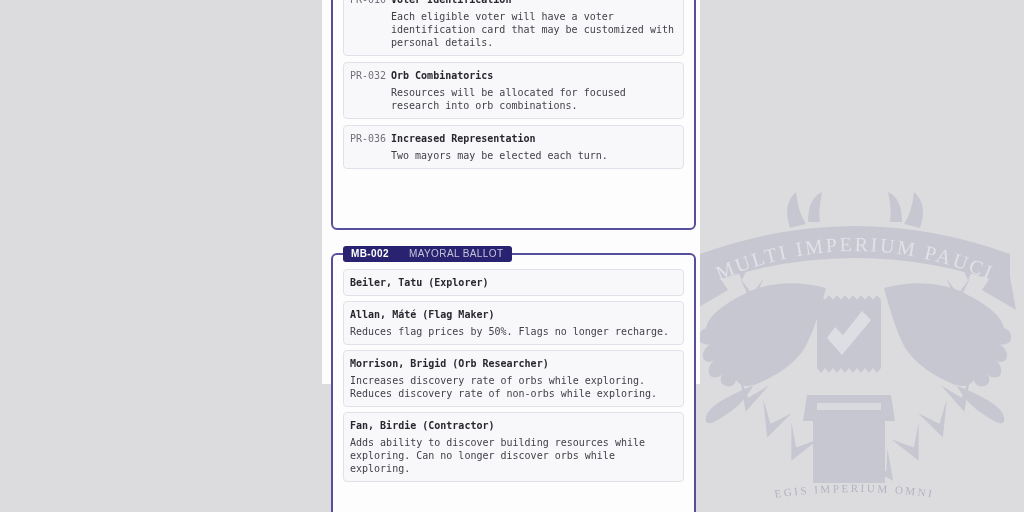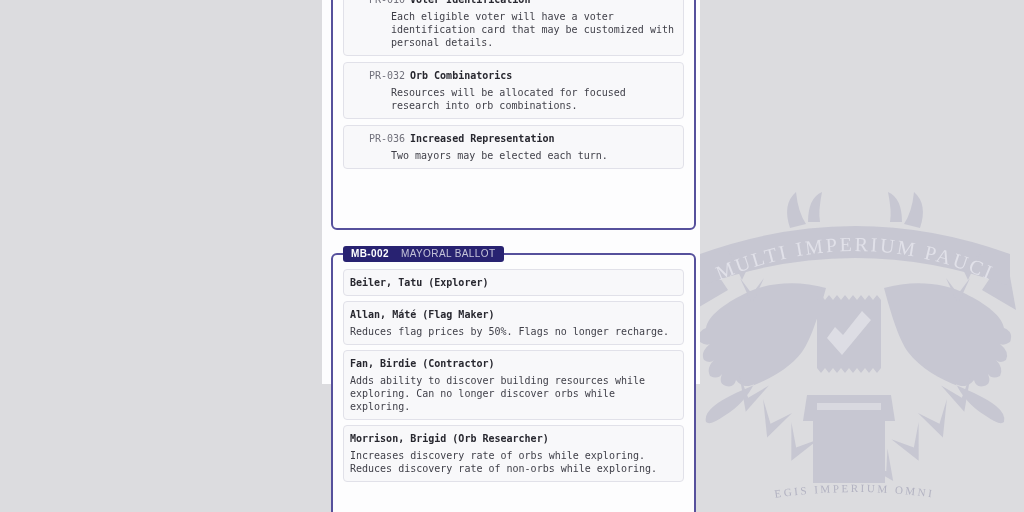--- a/index.html
+++ b/index.html
@@ -21,31 +21,31 @@
     background:#fdfdfe;
   }
   .fieldset.proposals{top:-24px;height:254px;padding:8px 10px;overflow:hidden;}
   .fieldset.ballot{top:253px;height:300px;padding:14px 10px 8px;}
   .badge{
     position:absolute;top:-9px;left:10px;
     background:#282271;color:#ffffff;border-radius:3px;
     font-family:"Liberation Sans",sans-serif;font-size:10px;line-height:16px;
     padding:0 8px;letter-spacing:.4px;white-space:nowrap;
   }
-  .badge .b-label{opacity:.72;font-weight:normal;margin-left:12px;}
+  .badge .b-label{opacity:.72;font-weight:normal;margin-left:20px;}
   .badge .b-id{font-weight:bold;}
   .card{
     box-sizing:border-box;
     background:#f8f8fa;border:1px solid #e1e1e9;border-radius:4px;
     padding:6px 4px 6px 6px;margin-bottom:6px;
     font-size:10px;line-height:13px;color:#3f3f48;
   }
   .ballot .card{margin-bottom:5px;}
   .card.hl{background:#282271;border-color:#1d1960;color:#dcdaee;}
-  .card-head{display:flex;margin-left:19px;}
+  .card-head{display:flex;}
   .pid{color:#70707b;width:36px;flex:0 0 36px;margin-right:5px;white-space:nowrap;}
   .card.hl .pid{color:#b6b4d4;}
   .ptitle{font-weight:bold;color:#27272f;}
   .card.hl .ptitle{color:#ffffff;}
   .pdesc{margin-left:41px;margin-top:4px;white-space:pre-line;}
   .cname{font-weight:bold;color:#27272f;}
   .cdesc{margin-top:4px;white-space:pre-line;}
 </style>
 </head>
 <body>
@@ -179,26 +179,26 @@
     <div class="card">
       <div class="cname">Beiler, Tatu (Explorer)</div>
     </div>
 
     <div class="card">
       <div class="cname">Allan, Máté (Flag Maker)</div>
       <div class="cdesc">Reduces flag prices by 50%. Flags no longer recharge.</div>
     </div>
 
     <div class="card">
+      <div class="cname">Morrison, Brigid (Orb Researcher)</div>
+      <div class="cdesc">Increases discovery rate of orbs while exploring.
+Reduces discovery rate of non-orbs while exploring.</div>
+    </div>
+
+    <div class="card">
       <div class="cname">Fan, Birdie (Contractor)</div>
       <div class="cdesc">Adds ability to discover building resources while
 exploring. Can no longer discover orbs while
 exploring.</div>
     </div>
 
-    <div class="card">
-      <div class="cname">Morrison, Brigid (Orb Researcher)</div>
-      <div class="cdesc">Increases discovery rate of orbs while exploring.
-Reduces discovery rate of non-orbs while exploring.</div>
-    </div>
-
   </div>
 </div>
 
 </body></html>

